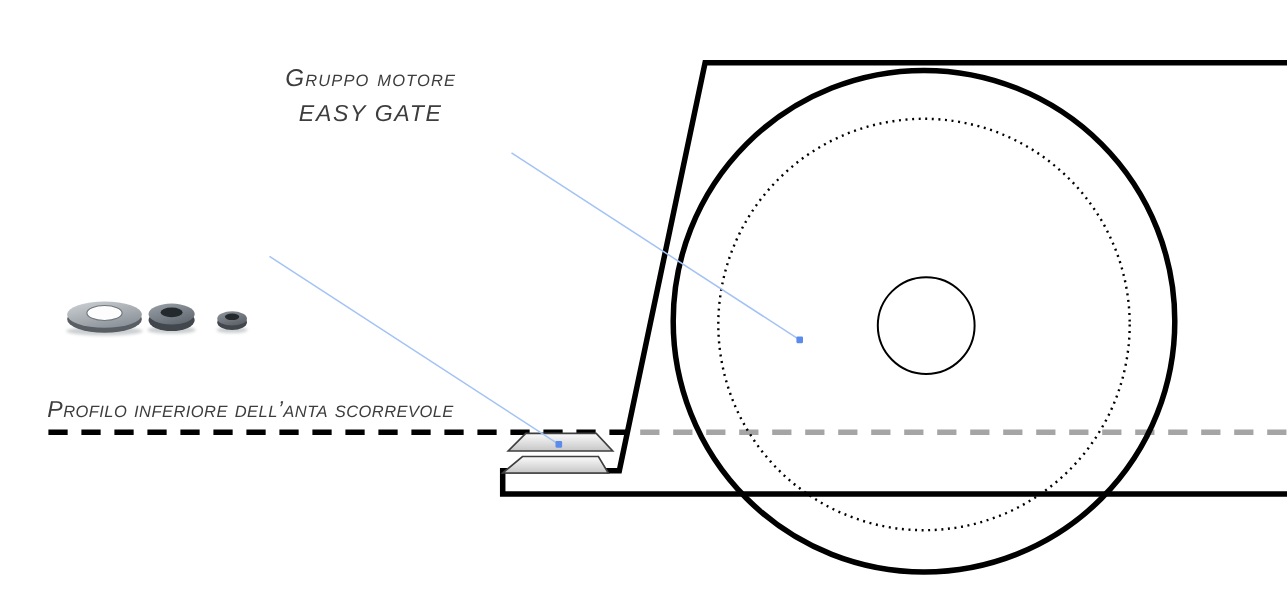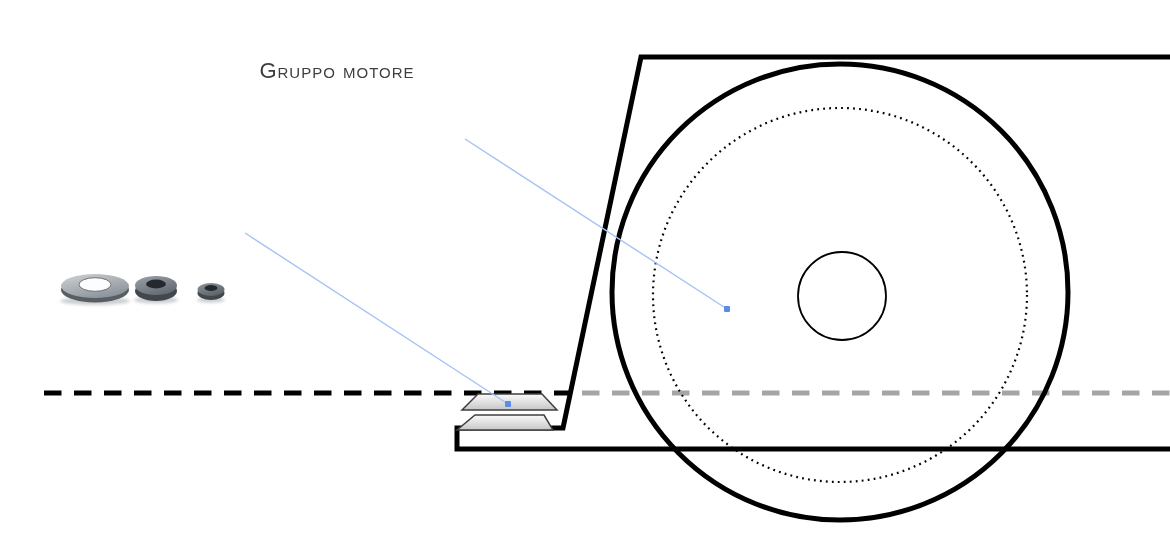--- a/index.html
+++ b/index.html
@@ -20,21 +20,21 @@
   .dash-black{fill:none;stroke:var(--outline);stroke-width:5;stroke-dasharray:17.5 12.5;}
   .dash-grey{fill:none;stroke:var(--hidden-line);stroke-width:5;stroke-dasharray:17.5 12.5;}
   .wheel{fill:none;stroke:var(--outline);stroke-width:5;}
   .wheel-dotted{fill:none;stroke:var(--outline);stroke-width:2.2;stroke-dasharray:1.8 4.2;}
   .hub{fill:none;stroke:var(--outline);stroke-width:1.8;}
   .leader{fill:none;stroke:var(--leader-line);stroke-width:1.4;}
   .marker{fill:var(--marker);}
   .trap{stroke:#3f3f3f;stroke-width:1.5;}
 
   
-  .label{position:absolute;color:var(--text);text-align:center;}
+  .label{position:absolute;color:var(--text);text-align:center;font-style:italic;}
   #label-motor{left:214px;top:54px;width:246px;}
   #label-motor .l1{font-size:22px;line-height:33px;font-variant:small-caps;letter-spacing:1px;}
   #label-motor .l2,#label-motor .l3{font-size:21px;line-height:33px;letter-spacing:1.5px;}
   #label-dampers{left:39px;top:164px;width:222px;}
   #label-dampers .l1,#label-dampers .l2,#label-dampers .l3{font-size:20.5px;line-height:32.5px;font-variant:small-caps;letter-spacing:1px;}
   #label-profile{left:43px;top:361px;width:430px;text-align:left;font-size:21px;line-height:24px;font-variant:small-caps;letter-spacing:0.4px;white-space:nowrap;}
 </style>
 </head>
 <body>
 
@@ -97,17 +97,19 @@
     </g>
 
     <line class="leader" x1="465" y1="139" x2="727" y2="309"></line>
     <rect class="marker" x="724" y="306" width="6" height="6" rx="1"></rect>
     <line class="leader" x1="245" y1="233" x2="508" y2="404"></line>
     <rect class="marker" x="505" y="401" width="6" height="6" rx="1"></rect>
   </svg>
 
   <div id="label-motor" class="label">
     <div class="l1">Gruppo motore</div>
+    <div class="l2">EASY GATE</div>
   </div>
 
 
+  <div id="label-profile" class="label">Profilo inferiore dell’anta scorrevole</div>
 
 </div>
 
 </body></html>

